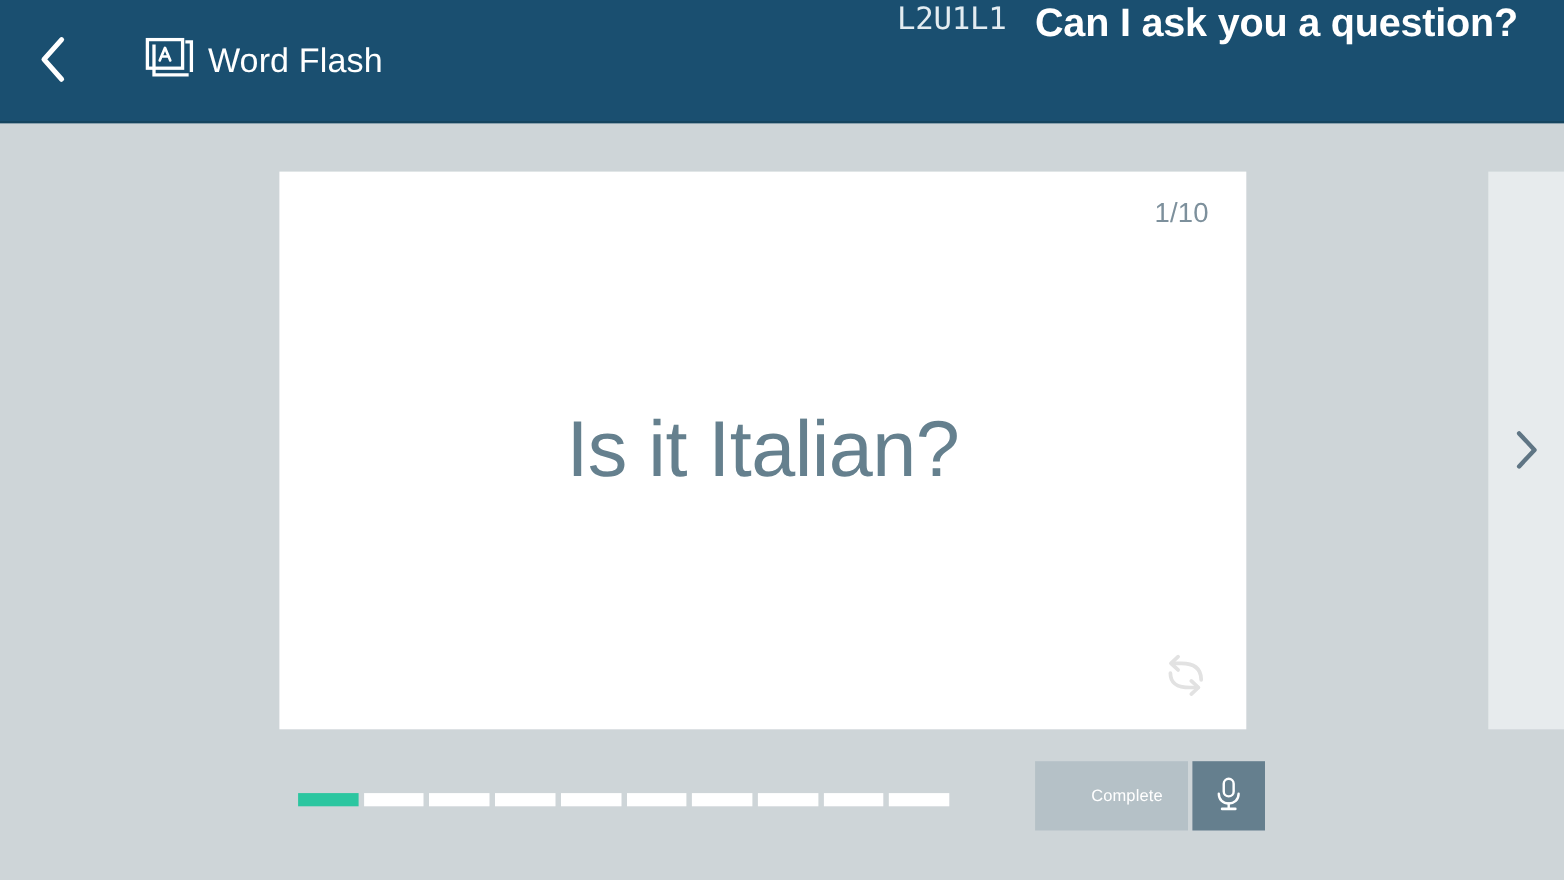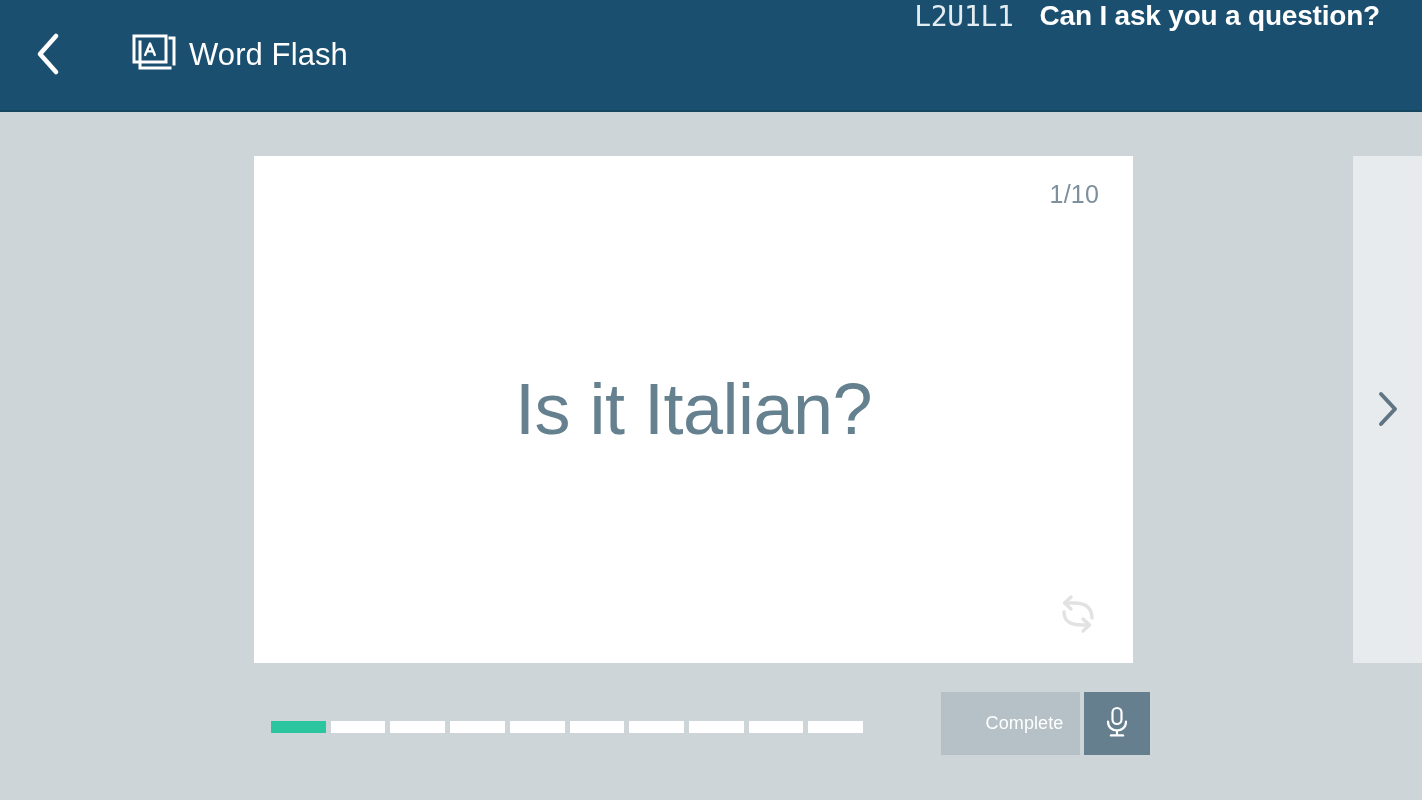--- a/index.html
+++ b/index.html
@@ -83,21 +83,21 @@
     color: #e3ecf1;
     font-family: "DejaVu Sans Mono", "Liberation Mono", monospace;
     font-size: 28px;
     font-weight: 400;
     letter-spacing: -0.3px;
     white-space: nowrap;
   }
 
   .lesson-title {
     color: #ffffff;
-    font-size: 28px;
+    font-size: 36px;
     font-weight: 700;
     letter-spacing: -0.2px;
     white-space: nowrap;
   }
 
   
   .next-card {
     position: absolute;
     left: 1353px;
     top: 156px;
@@ -198,21 +198,21 @@
     gap: 4px;
   }
 
   .complete-btn {
     width: 139px;
     height: 63px;
     background: #b5c1c7;
     border: none;
     color: #ffffff;
     font-family: "Liberation Sans", sans-serif;
-    font-size: 18px;
+    font-size: 15px;
     font-weight: 400;
     letter-spacing: 0.1px;
     display: flex;
     align-items: center;
     justify-content: center;
     cursor: pointer;
     padding-left: 28px;
   }
 
   .mic-btn {

